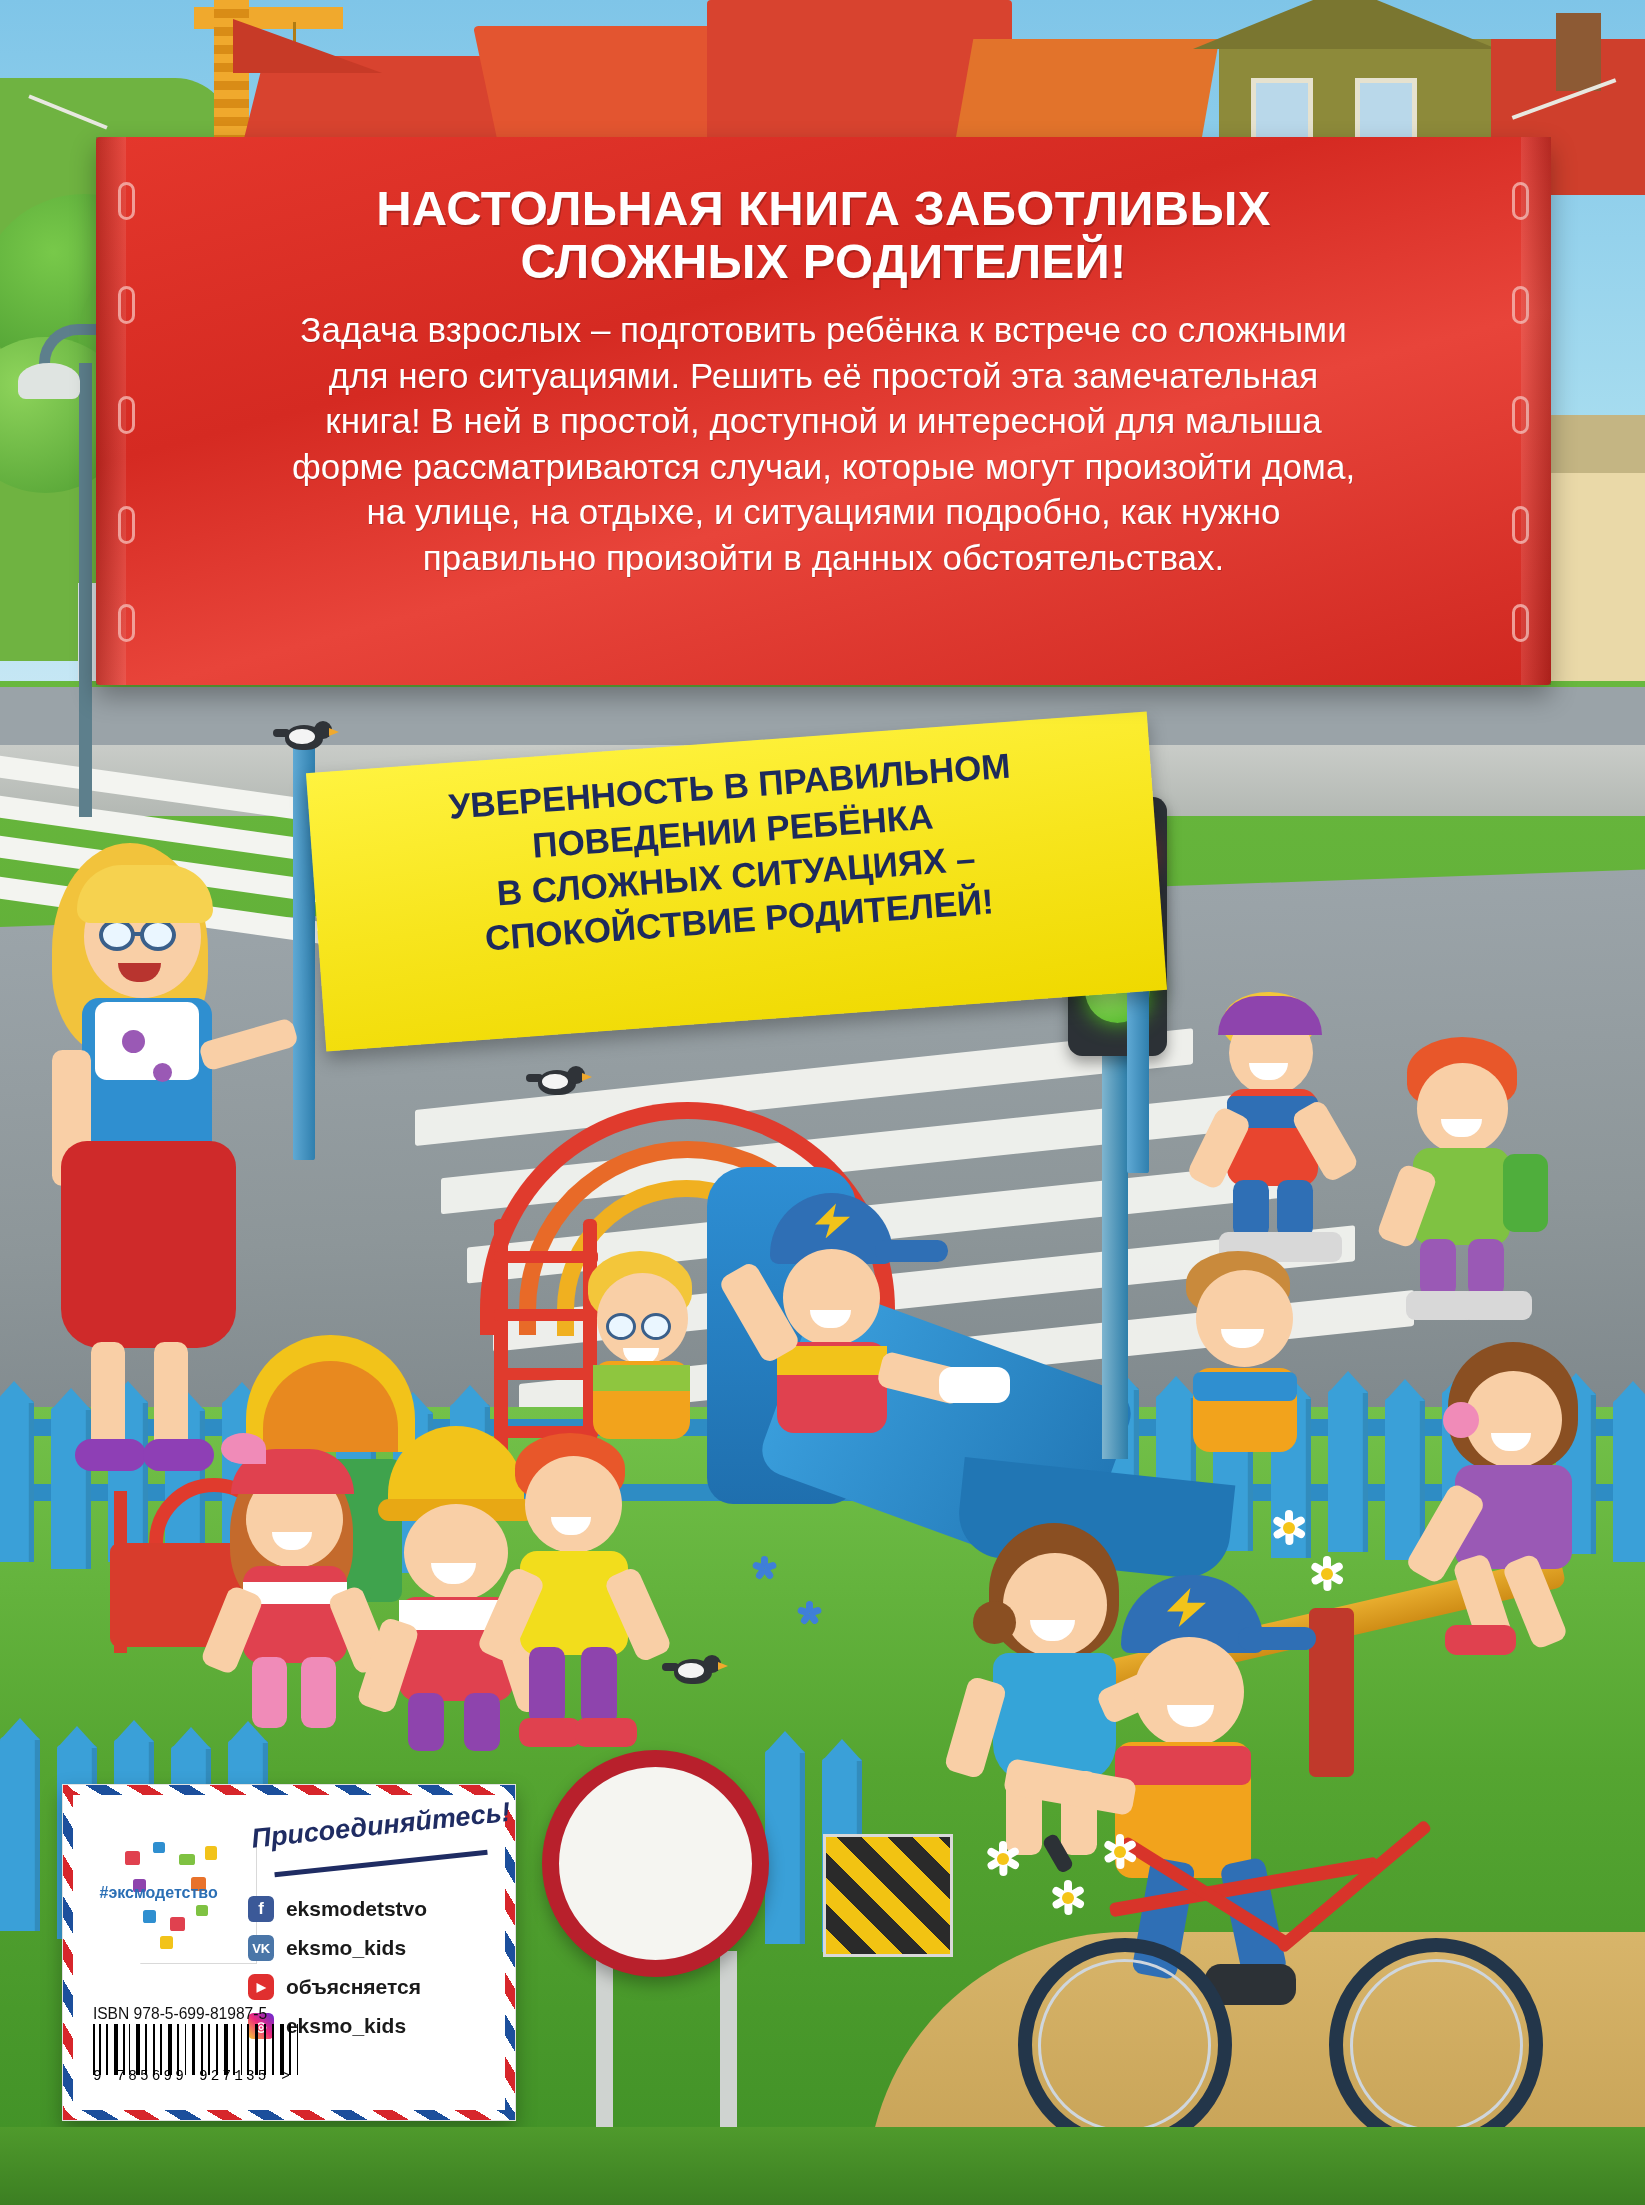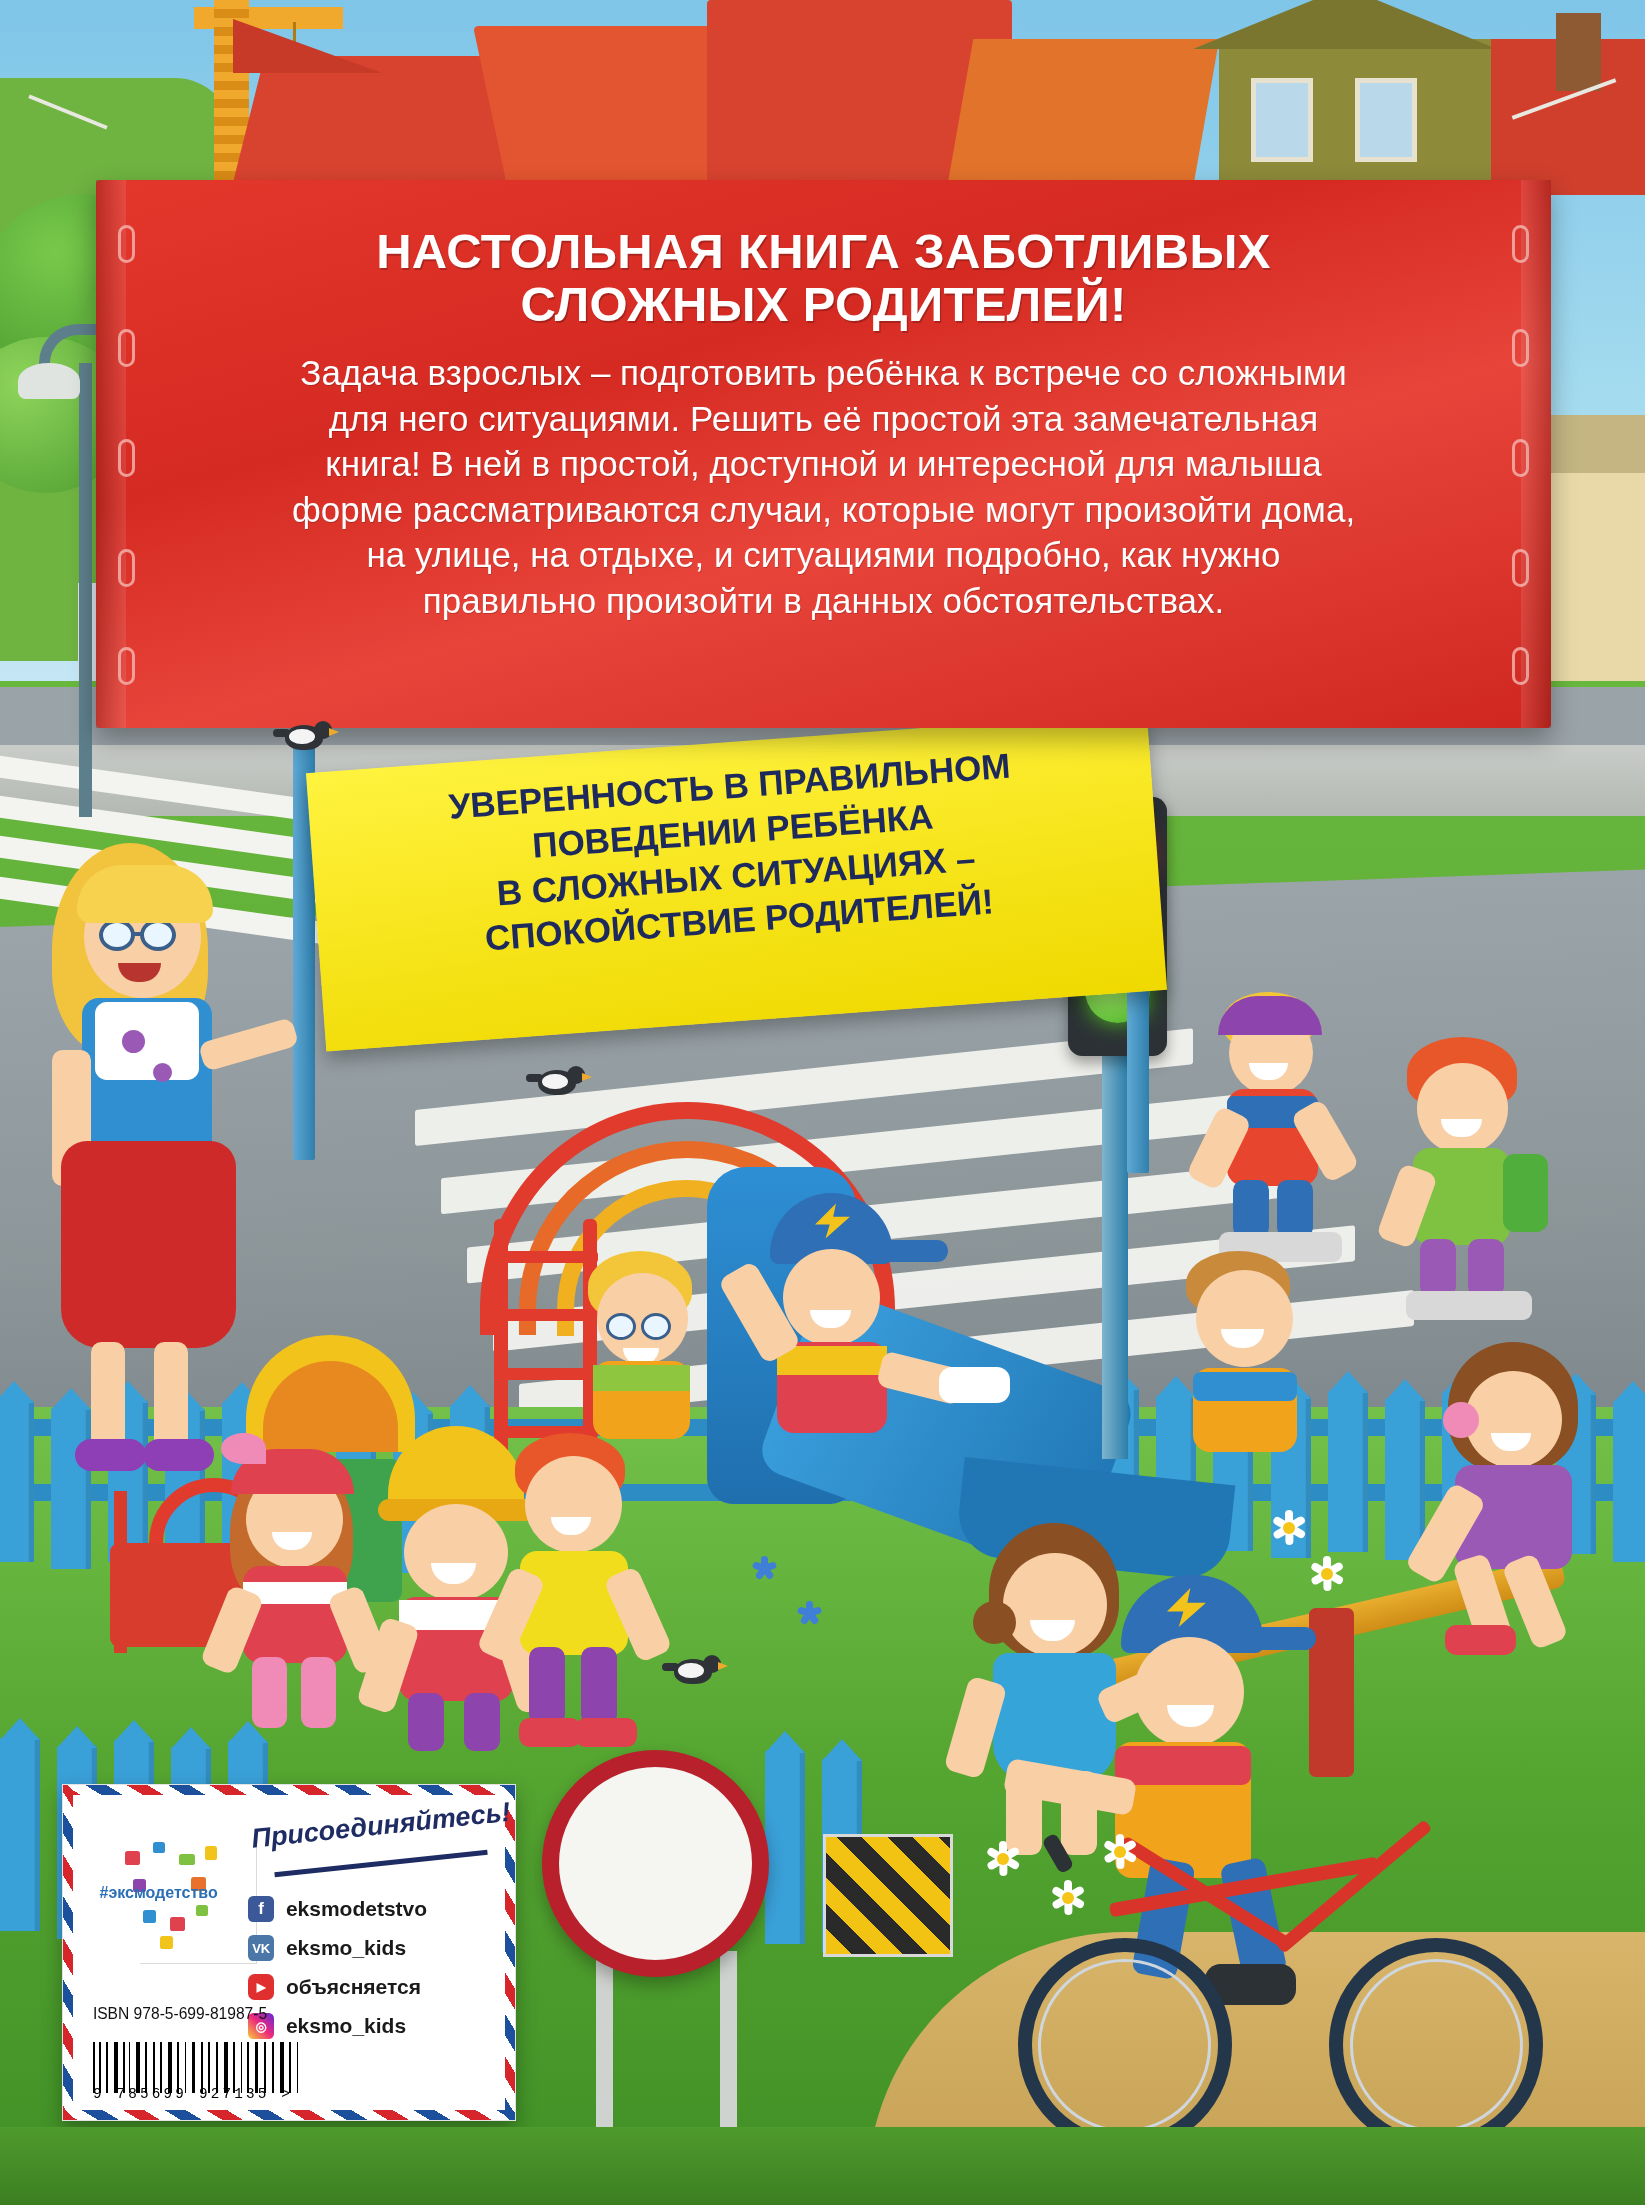--- a/index.html
+++ b/index.html
@@ -93,21 +93,20 @@
   
   .banner-red {
     position: absolute;
     left: 96px; top: 137px; width: 1455px; height: 548px;
     background: linear-gradient(165deg,#e4372c 0%, #d52a22 35%, #e8443a 60%, #cf2720 100%);
     box-shadow: 0 11.7px 26px rgba(0,0,0,.30);
     border-radius: 3.9px;
     padding: 45px 71px 39px 71px;
     color: #ffffff;
     text-align: center;
-    margin-top: 43px;
   }
   .banner-red::before,
   .banner-red::after{
     content:""; position:absolute; top:0; width: 30px; height: 100%;
     background: linear-gradient(90deg, rgba(0,0,0,.18), rgba(255,255,255,.10));
   }
   .banner-red::before { left: 0; }
   .banner-red::after { right: 0; transform: scaleX(-1); }
 
   .grommet { position: absolute; width: 17px; height: 38px; border: 3.2px solid #f3b0aa;
@@ -249,21 +248,21 @@
   .social-row { display:flex; align-items:center; gap: 11.7px; margin-bottom: 13px; }
   .soc-ic { width: 26px; height: 26px; border-radius: 5.2px; color:#fff;
       font-size: 17px; font-weight:bold; display:flex; align-items:center; justify-content:center; }
   .soc-fb { background:#3b5998; }
   .soc-vk { background:#4a76a8; }
   .soc-yt { background:#e02f2f; border-radius: 6.5px; }
   .soc-ig { background: linear-gradient(45deg,#f9ce34,#ee2a7b,#6228d7); }
   .soc-label { font-size: 21px; color:#1a1a1a; font-weight: bold; }
 
   .isbn-text { position:absolute; left: 15.6px; bottom: 83px; font-size: 15.6px; color:#111; }
-  .barcode { position:absolute; left: 15.6px; bottom: 4px; width: 214px; height: 60px; }
+  .barcode { position:absolute; left: 15.6px; bottom: 22px; width: 214px; height: 60px; }
   .bc-line { position:absolute; top:0; width: 2.6px; height: 51px; background:#000; }
   .bc-digits { position:absolute; left: 0; bottom: 0; font-size: 14.3px; letter-spacing: 3.2px;
       font-family: "Liberation Mono", monospace; }
 
   
   .barrier { position:absolute; left: 823px; top: 1834px; width: 130px; height: 123px;
     background: repeating-linear-gradient(45deg,#f2c312 0 18px,#2a2a2a 18px 36px);
     border: 3.9px solid #d9d9d9; }
 
   

